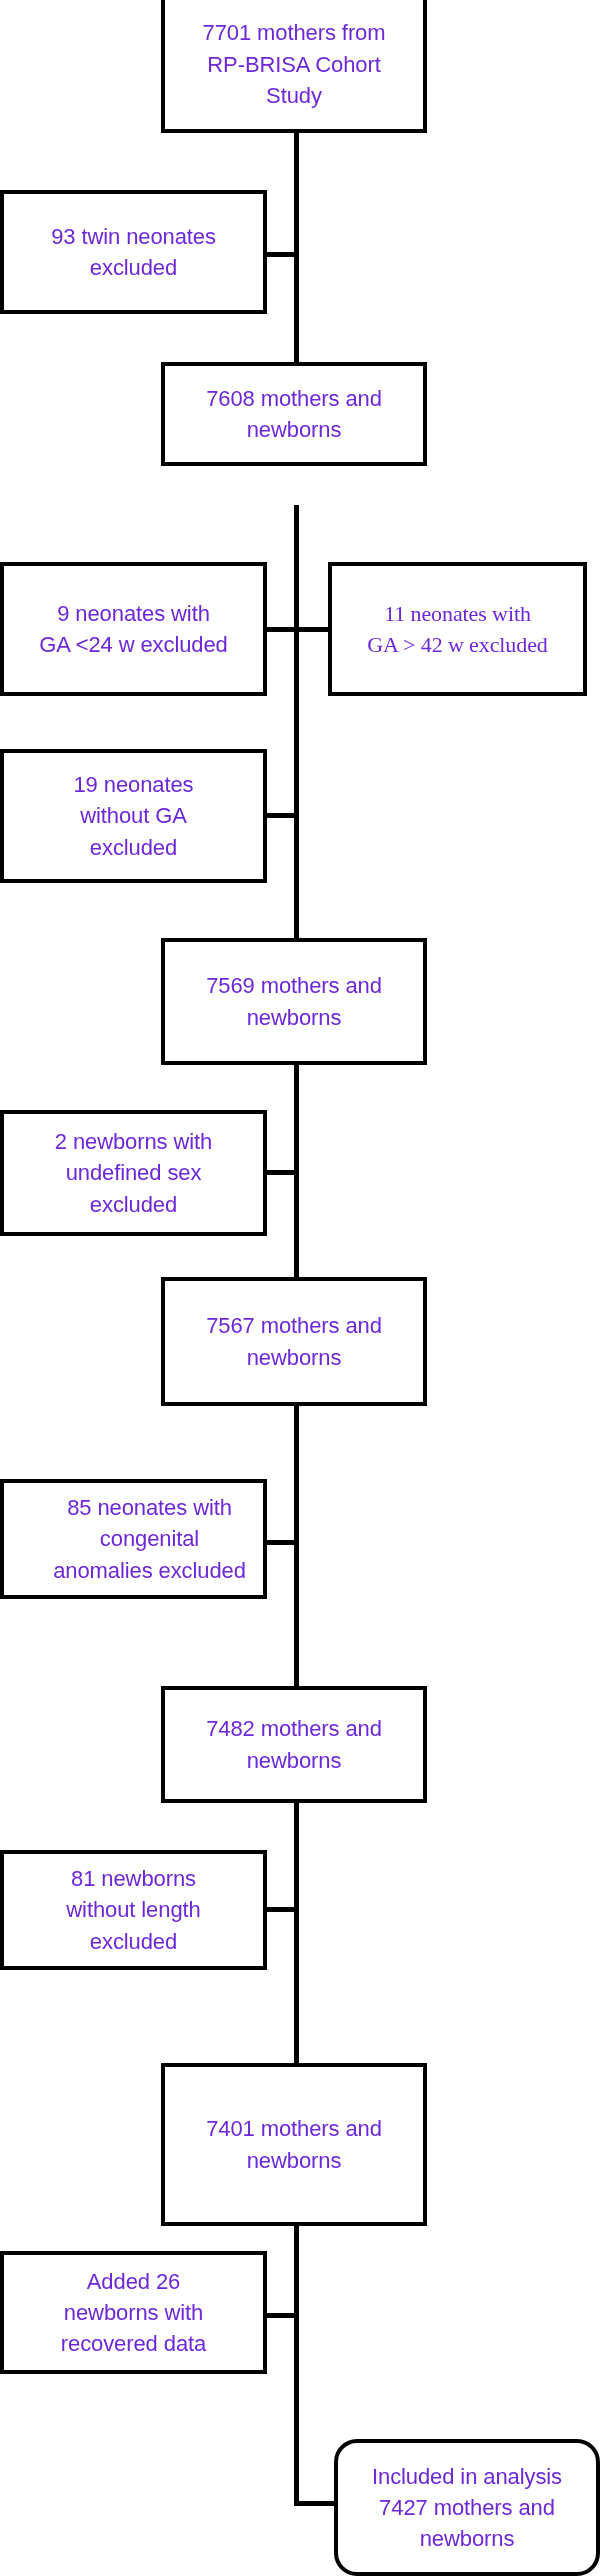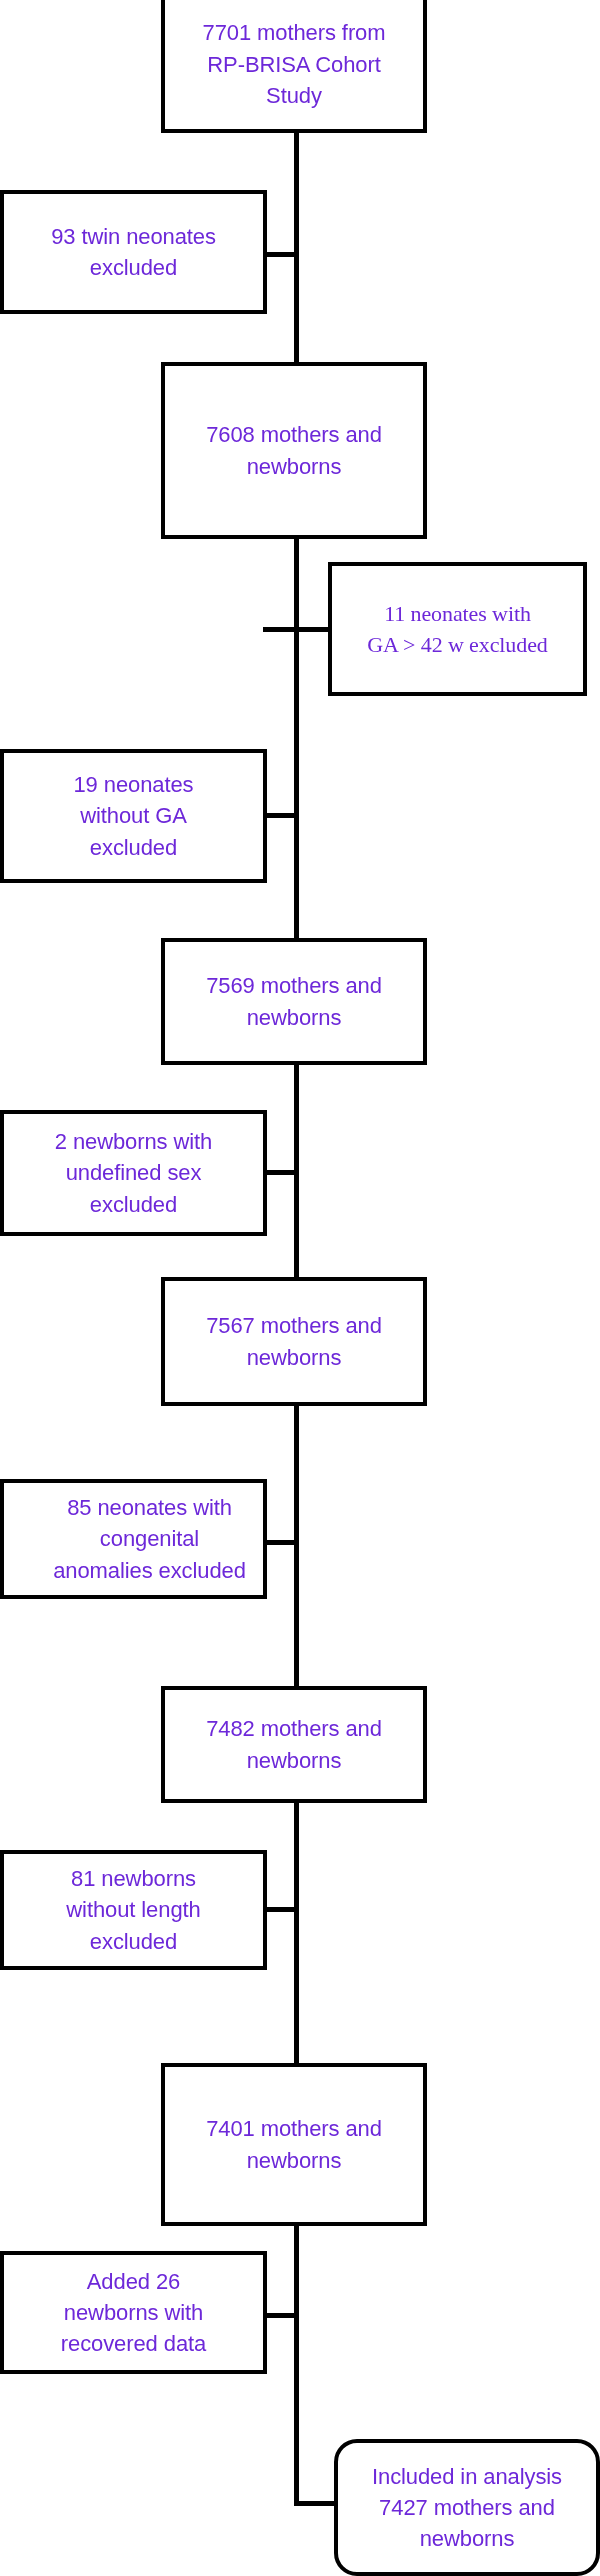--- a/index.html
+++ b/index.html
@@ -71,25 +71,29 @@
     <span class="node-label">7701 mothers from
 RP-BRISA Cohort
 Study</span>
   </div>
 
   <div class="node" style="left:0px; top:190px; width:267px; height:124px;">
     <span class="node-label">93 twin neonates
 excluded</span>
   </div>
 
-  <div class="node" style="left:161px; top:362px; width:266px; height:177px;">
+  <div class="node" style="left:161px; top:362px; width:266px; height:104px;">
     <span class="node-label">7608 mothers and
 newborns</span>
   </div>
 
+  <div class="node" style="left:0px; top:562px; width:267px; height:134px;">
+    <span class="node-label">9 neonates with
+GA &lt;24 w excluded</span>
+  </div>
 
   <div class="node" style="left:328px; top:562px; width:259px; height:134px;font-family:Liberation Serif, serif;">
     <span class="node-label">11 neonates with
 GA &gt; 42 w excluded</span>
   </div>
 
   <div class="node" style="left:0px; top:749px; width:267px; height:134px;">
     <span class="node-label">19 neonates
 without GA
 excluded</span>

